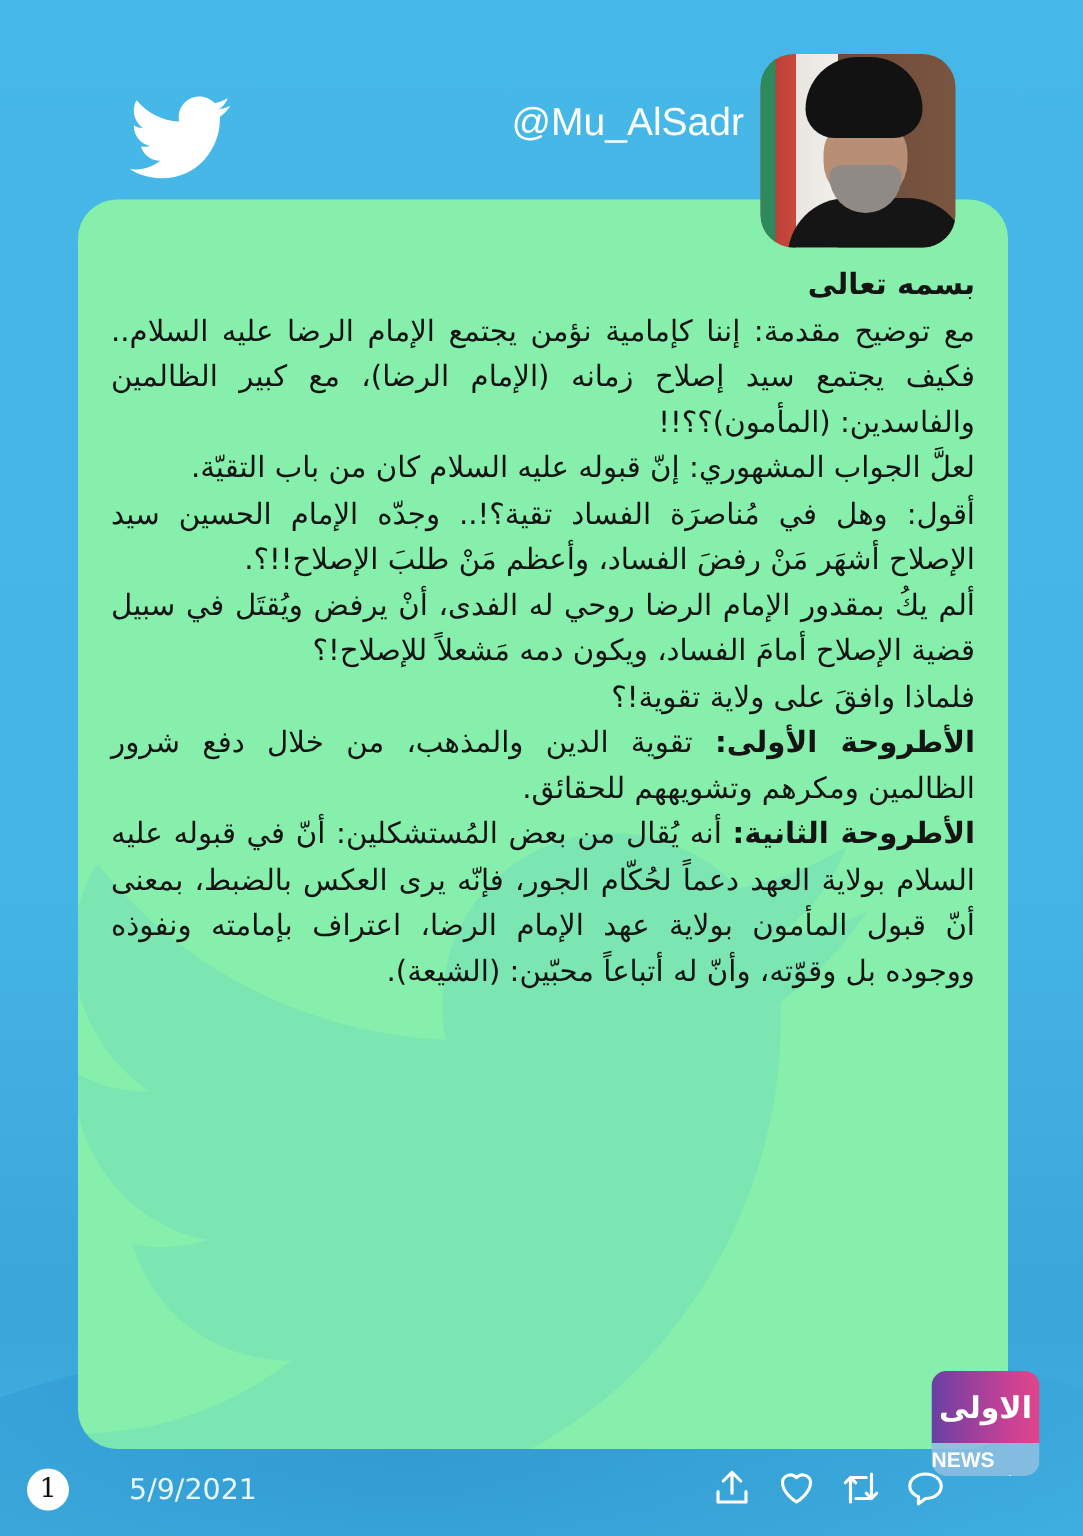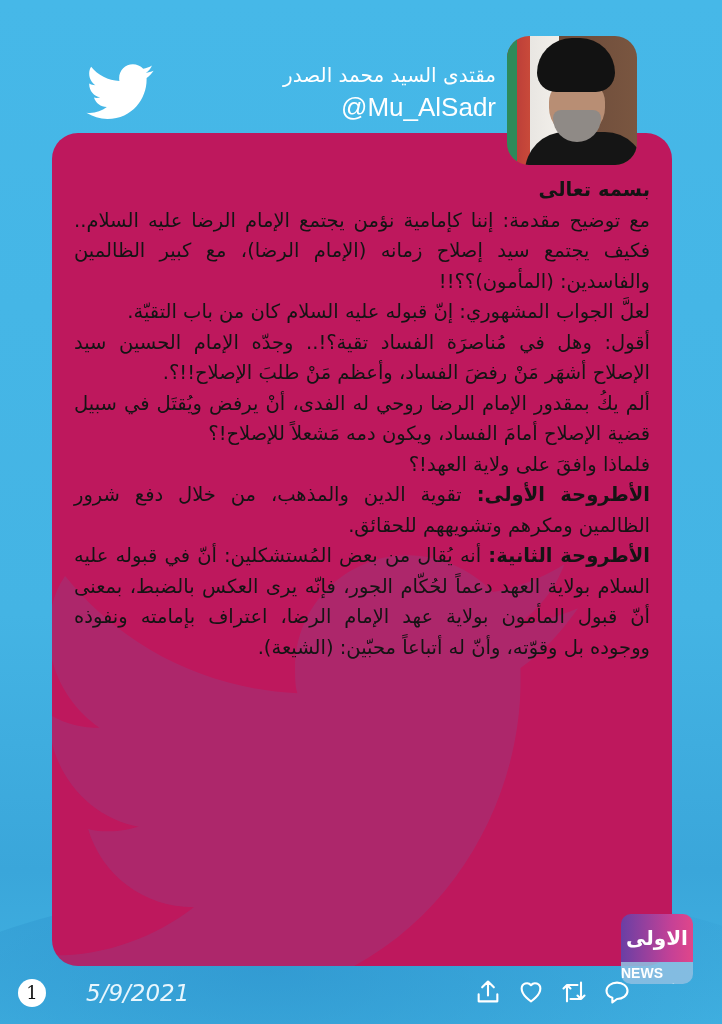--- a/index.html
+++ b/index.html
@@ -24,40 +24,40 @@
     border-radius: 22px; overflow: hidden; z-index: 3;
     background: linear-gradient(90deg, #b43838 0%, #c94a3a 18%, #e9e6e2 18%, #f2efea 40%, #6a4a3a 40%, #7a5640 100%);
   }
   .avatar .flag-green { position: absolute; left: 0; top: 0; width: 10px; height: 100%; background: #2d8a5a; }
   .avatar .turban { position: absolute; left: 30px; top: 2px; width: 78px; height: 54px; border-radius: 40px 40px 22px 22px; background: #121212; }
   .avatar .face { position: absolute; left: 42px; top: 44px; width: 56px; height: 56px; border-radius: 22px 22px 28px 28px; background: #b88e74; }
   .avatar .beard { position: absolute; left: 46px; top: 74px; width: 48px; height: 32px; border-radius: 8px 8px 24px 24px; background: #8f8a86; }
   .avatar .robe { position: absolute; left: 18px; top: 96px; width: 120px; height: 50px; border-radius: 40px 40px 0 0; background: #151515; }
   .card {
     position: absolute; left: 52px; top: 133px; width: 620px; height: 833px;
-    background: #be185d; border-radius: 26px; overflow: hidden; z-index: 1;
+    background: #86efac; border-radius: 26px; overflow: hidden; z-index: 1;
   }
   .card-watermark { position: absolute; left: -30px; top: 420px; width: 560px; height: 460px; opacity: 0.11; }
   .tweet-text {
     position: relative; z-index: 2;
     padding: 42px 22px 0 22px;
     direction: rtl; text-align: justify; text-align-last: right;
     color: #141414; font-size: 19.5px; line-height: 30.5px;
     font-family: "DejaVu Sans", sans-serif;
   }
   .tweet-text p { margin: 0; }
   .tweet-text .bold { font-weight: bold; }
   .footer-count {
     position: absolute; left: 18px; top: 979px; width: 28px; height: 28px;
     border-radius: 50%; background: #fff; color: #111;
     font-family: "DejaVu Serif", serif; font-size: 18px; line-height: 28px; text-align: center;
   }
   .footer-date {
     position: absolute; left: 86px; top: 976px; color: #e8f6fd;
-    font-family: "DejaVu Sans", sans-serif; font-size: 23px; line-height: 34px; font-style: italic;
+    font-family: "DejaVu Sans", sans-serif; font-size: 19px; line-height: 34px;
   }
   .actions { position: absolute; left: 474px; top: 977px; display: flex; gap: 15px; }
   .actions .act { width: 28px; height: 30px; display: flex; align-items: center; justify-content: center; }
   .actions svg { width: 28px; height: 28px; }
   .news-badge {
     position: absolute; left: 621px; top: 914px; width: 72px; height: 70px; z-index: 4;
     border-radius: 10px; overflow: hidden;
   }
   .news-top {
     height: 48px; background: linear-gradient(90deg, #6a3fa4 0%, #c54196 70%, #e0468a 100%);
@@ -72,21 +72,20 @@
 </head>
 <body>
 
 <div class="bg-swoosh"></div>
 
 <svg class="twitter-logo" viewBox="0 0 24 20">
   <path fill="#ffffff" d="M24 2.4c-.9.4-1.8.6-2.8.8 1-.6 1.8-1.6 2.2-2.7-1 .6-2 1-3.1 1.2C19.3.7 18 .1 16.6.1c-2.7 0-4.9 2.2-4.9 4.9 0 .4 0 .8.1 1.1C7.7 5.9 4.1 4 1.7 1 1.2 1.7 1 2.6 1 3.5c0 1.7.9 3.2 2.2 4.1-.8 0-1.6-.2-2.2-.6v.1c0 2.4 1.7 4.4 3.9 4.8-.4.1-.8.2-1.3.2-.3 0-.6 0-.9-.1.6 2 2.4 3.4 4.6 3.4-1.7 1.3-3.8 2.1-6.1 2.1-.4 0-.8 0-1.2-.1 2.2 1.4 4.8 2.2 7.5 2.2 9.1 0 14-7.5 14-14v-.6c1-.7 1.8-1.6 2.5-2.6z"></path>
 </svg>
 
 <div class="author">
-  <div class="author-name">مقتدى السيد محمد الصدر</div>
   <div class="author-handle">@Mu_AlSadr</div>
 </div>
 
 <div class="avatar">
   <div class="flag-green"></div>
   <div class="robe"></div>
   <div class="face"></div>
   <div class="beard"></div>
   <div class="turban"></div>
 </div>
@@ -94,21 +93,21 @@
 <div class="card">
   <svg class="card-watermark" viewBox="0 0 24 20">
     <path fill="#2aa3e0" d="M24 2.4c-.9.4-1.8.6-2.8.8 1-.6 1.8-1.6 2.2-2.7-1 .6-2 1-3.1 1.2C19.3.7 18 .1 16.6.1c-2.7 0-4.9 2.2-4.9 4.9 0 .4 0 .8.1 1.1C7.7 5.9 4.1 4 1.7 1 1.2 1.7 1 2.6 1 3.5c0 1.7.9 3.2 2.2 4.1-.8 0-1.6-.2-2.2-.6v.1c0 2.4 1.7 4.4 3.9 4.8-.4.1-.8.2-1.3.2-.3 0-.6 0-.9-.1.6 2 2.4 3.4 4.6 3.4-1.7 1.3-3.8 2.1-6.1 2.1-.4 0-.8 0-1.2-.1 2.2 1.4 4.8 2.2 7.5 2.2 9.1 0 14-7.5 14-14v-.6c1-.7 1.8-1.6 2.5-2.6z"></path>
   </svg>
   <div class="tweet-text">
     <p class="bold">بسمه تعالى</p>
     <p>مع توضيح مقدمة: إننا كإمامية نؤمن يجتمع الإمام الرضا عليه السلام.. فكيف يجتمع سيد إصلاح زمانه (الإمام الرضا)، مع كبير الظالمين والفاسدين: (المأمون)؟؟!!</p>
     <p>لعلَّ الجواب المشهوري: إنّ قبوله عليه السلام كان من باب التقيّة.</p>
     <p>أقول: وهل في مُناصرَة الفساد تقية؟!.. وجدّه الإمام الحسين سيد الإصلاح أشهَر مَنْ رفضَ الفساد، وأعظم مَنْ طلبَ الإصلاح!!؟.</p>
     <p>ألم يكُ بمقدور الإمام الرضا روحي له الفدى، أنْ يرفض ويُقتَل في سبيل قضية الإصلاح أمامَ الفساد، ويكون دمه مَشعلاً للإصلاح!؟</p>
-    <p>فلماذا وافقَ على ولاية العهد!؟</p>
+    <p>فلماذا وافقَ على ولاية تقوية!؟</p>
     <p><span class="bold">الأطروحة الأولى:</span><span> تقوية الدين والمذهب، من خلال دفع شرور الظالمين ومكرهم وتشويههم للحقائق.</span></p>
     <p><span class="bold">الأطروحة الثانية:</span><span> أنه يُقال من بعض المُستشكلين: أنّ في قبوله عليه السلام بولاية العهد دعماً لحُكّام الجور، فإنّه يرى العكس بالضبط، بمعنى أنّ قبول المأمون بولاية عهد الإمام الرضا، اعتراف بإمامته ونفوذه ووجوده بل وقوّته، وأنّ له أتباعاً محبّين: (الشيعة).</span></p>
   </div>
 </div>
 
 <div class="news-badge">
   <div class="news-top">الاولى نيوز</div>
   <div class="news-bottom">NEWS</div>
 </div>
 

